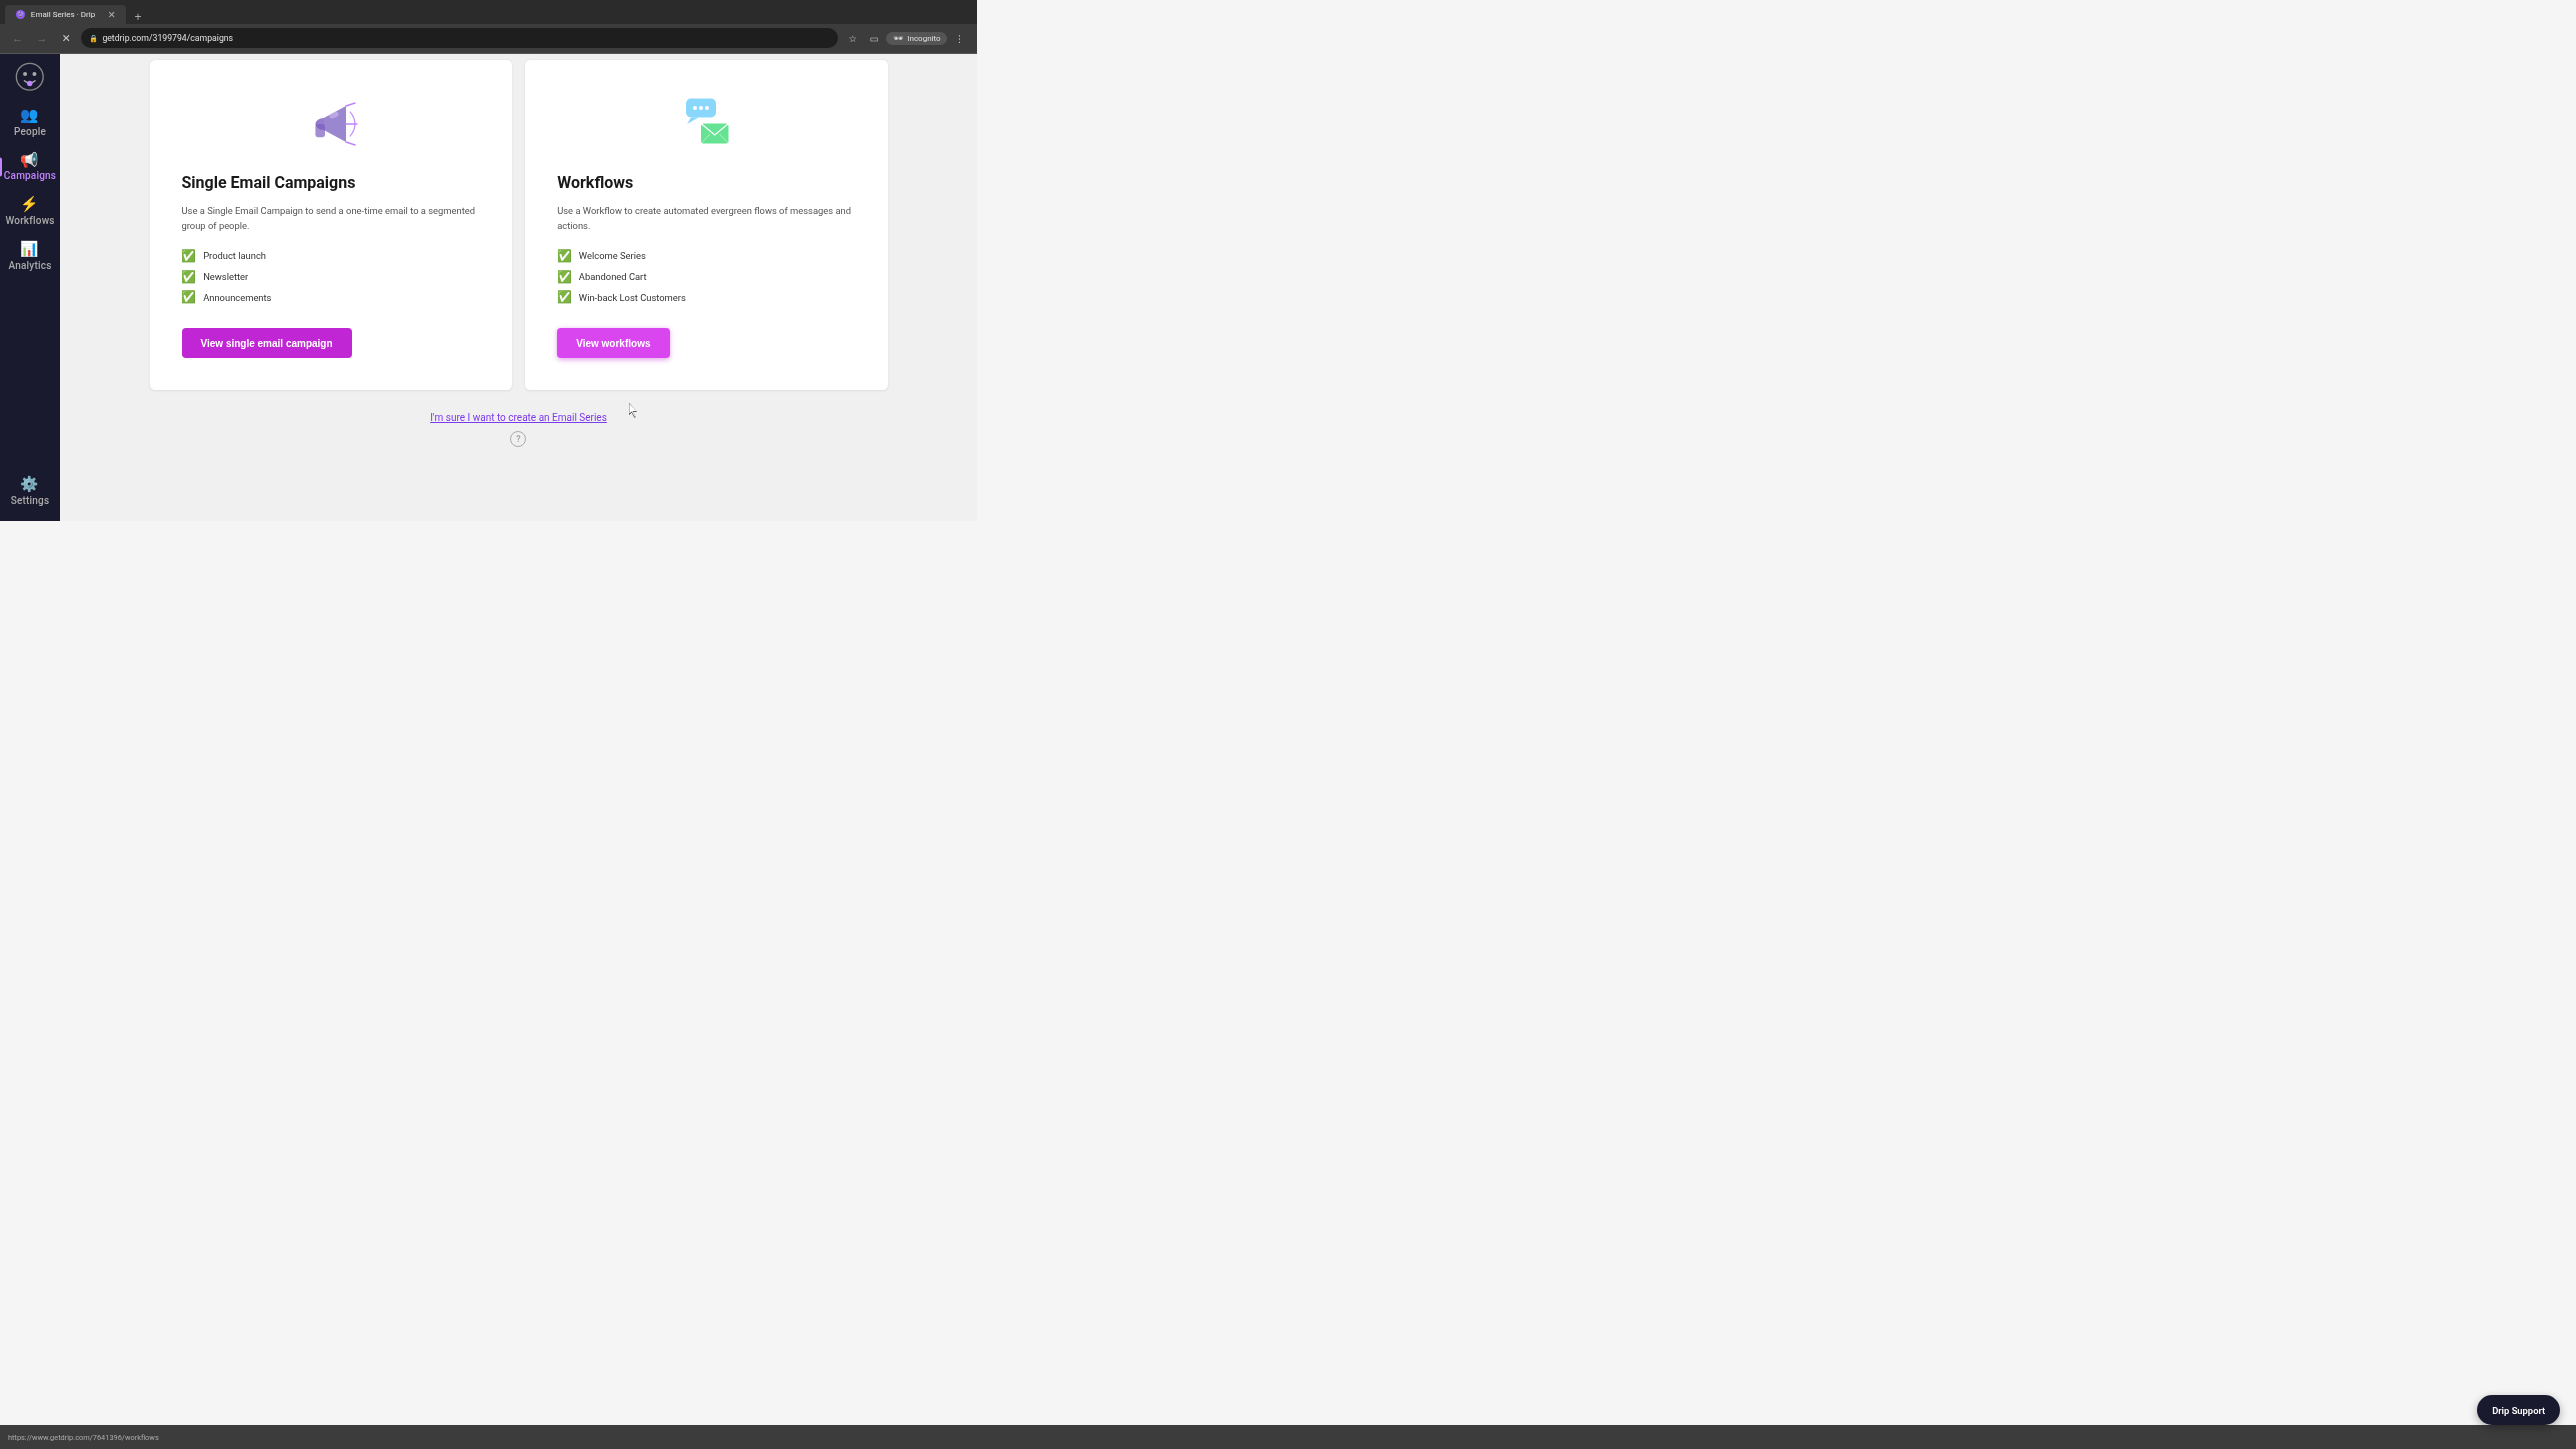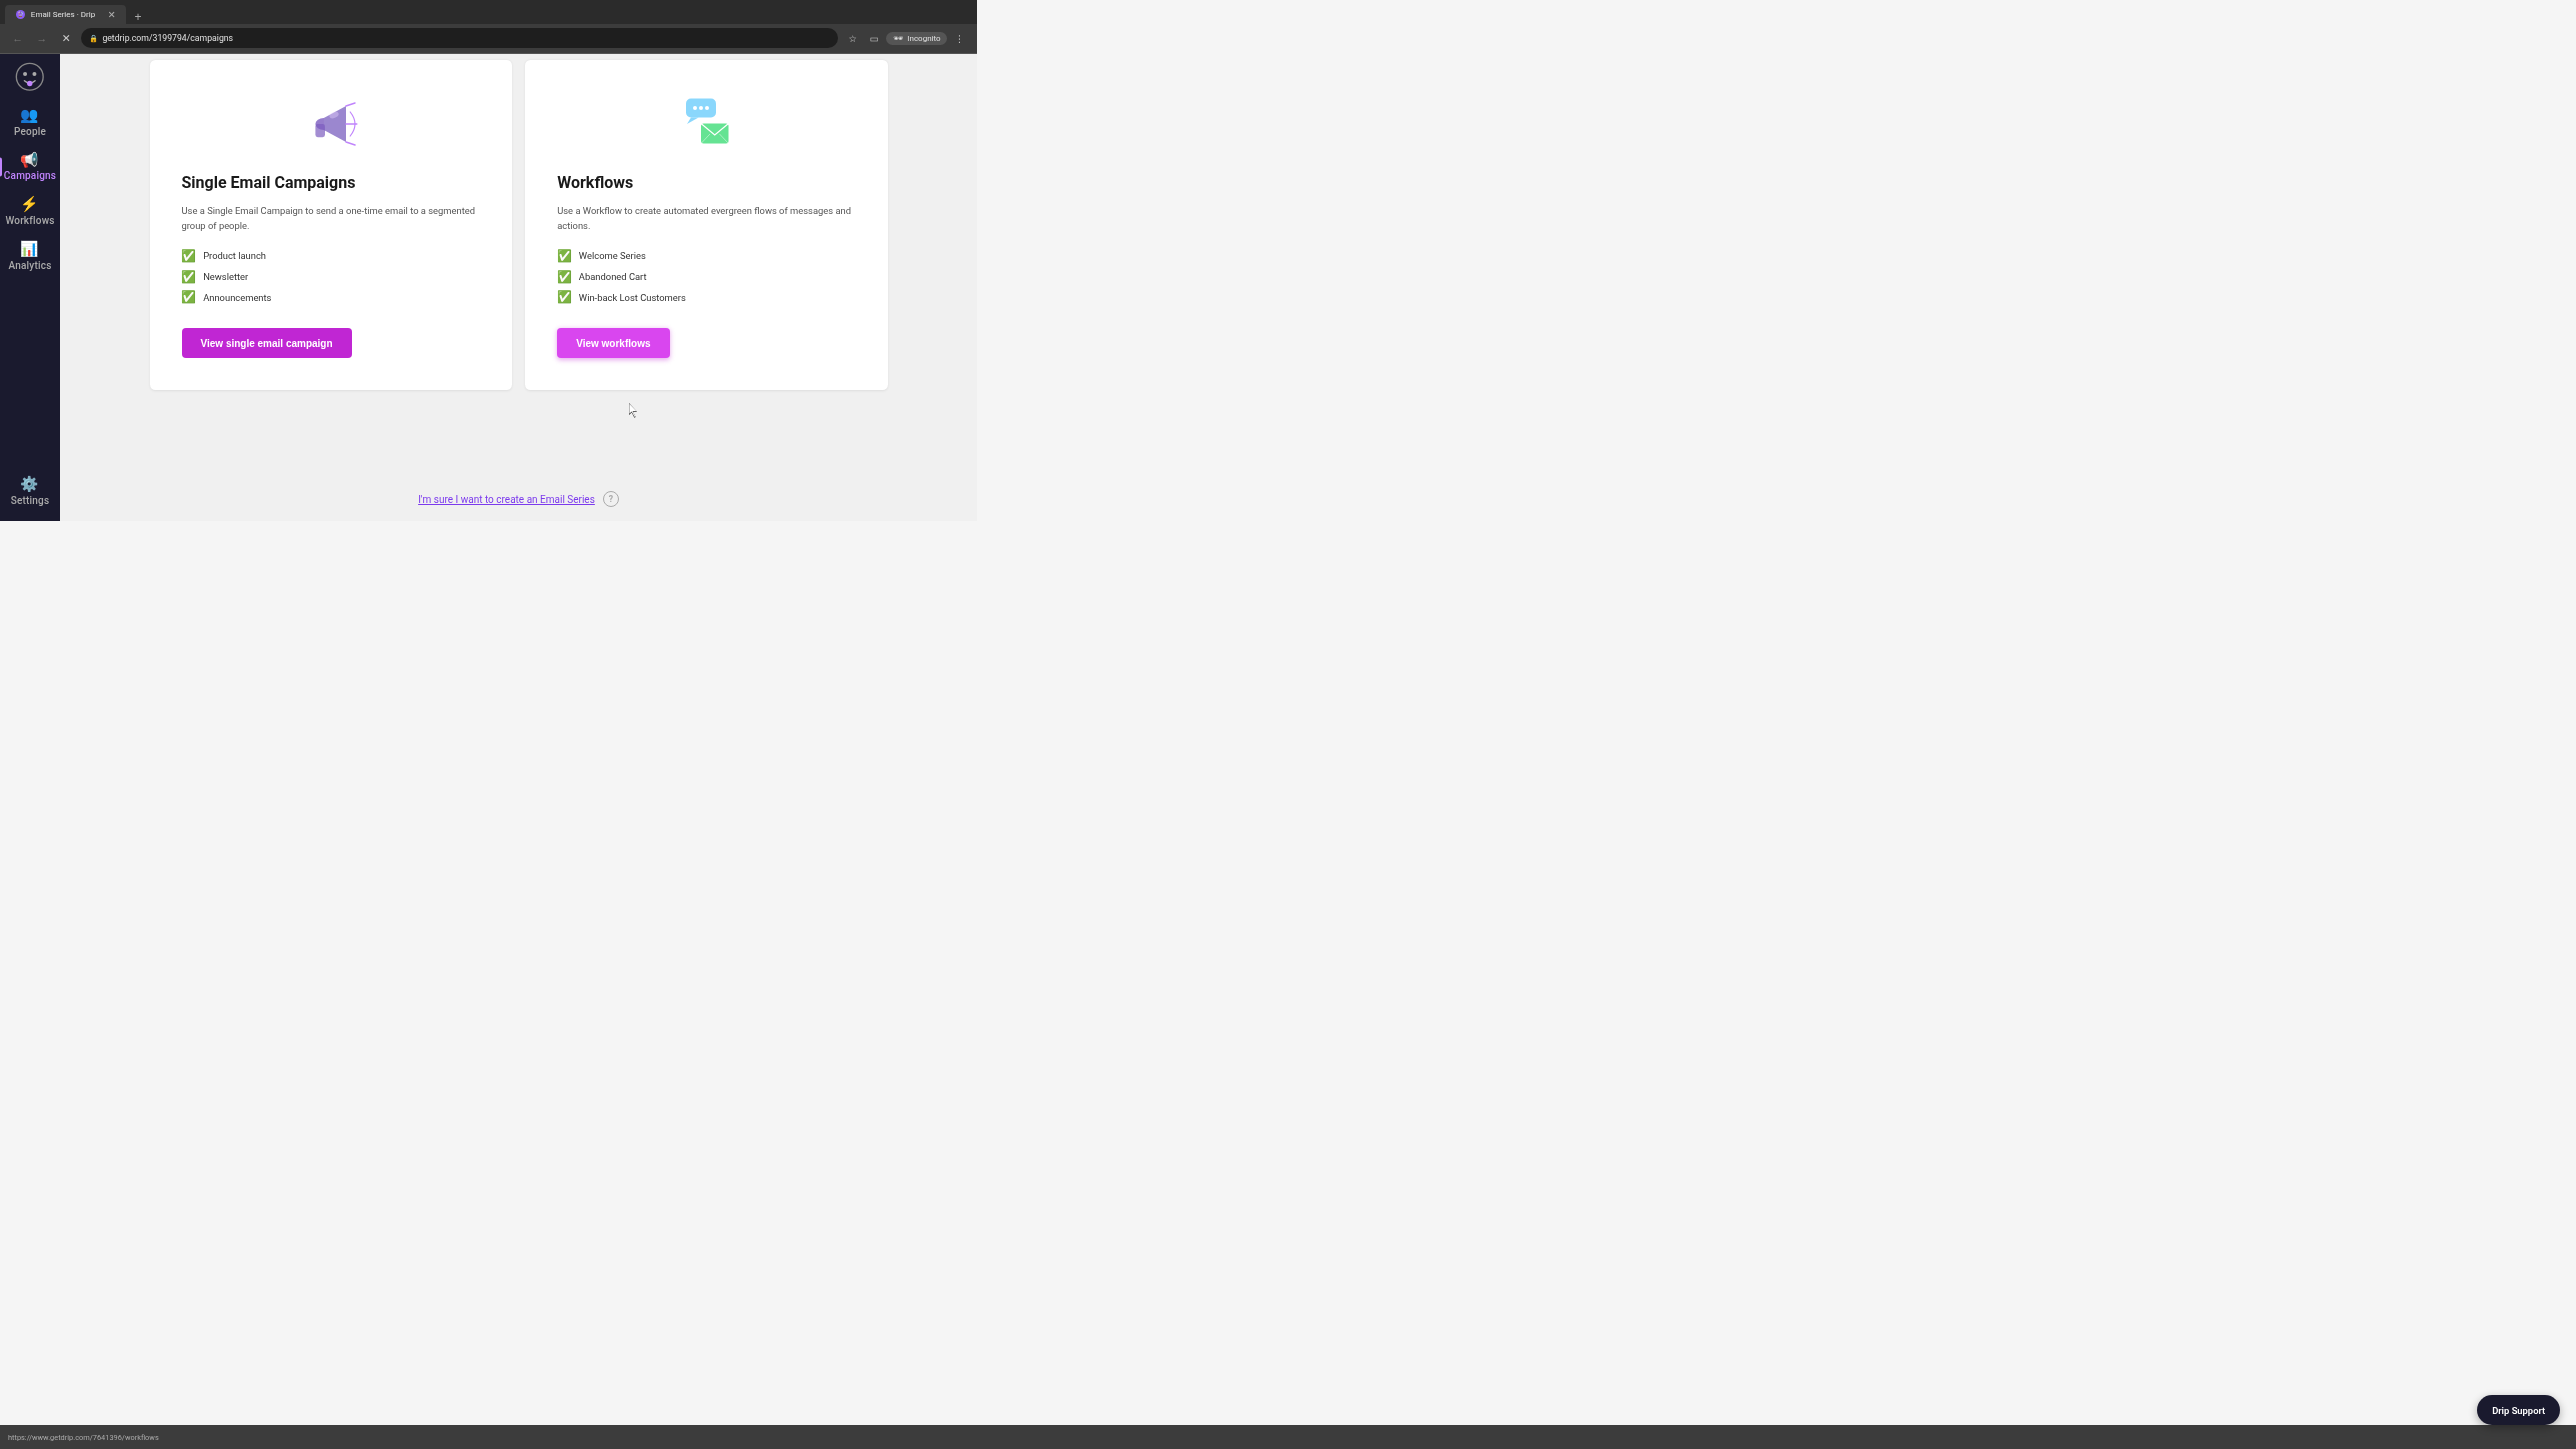--- a/index.html
+++ b/index.html
@@ -213,21 +213,20 @@
 
     
     .main-content {
       flex: 1;
       background: #f0f0f0;
       overflow-y: auto;
       padding: 13.4px;
       display: flex;
       flex-direction: column;
       align-items: center;
-      justify-content: space-between;
     }
 
     
     .cards-row {
       display: flex;
       gap: 13.4px;
       width: 100%;
       max-width: 738px;
       margin-top: -6.7px;
     }
@@ -302,21 +301,21 @@
 
     .card-btn.hovered {
       background: #d946ef;
       box-shadow: 0 1.3px 5.4px rgba(192,38,211,0.4);
     }
 
     
     .bottom-section {
       margin-top: 21.5px;
       display: flex;
-      flex-direction: row;
+      flex-direction: column;
       align-items: center;
       gap: 8px;
     }
 
     .email-series-link {
       font-size: 10px;
       color: #7c3aed;
       text-decoration: underline;
       cursor: pointer;
     }

